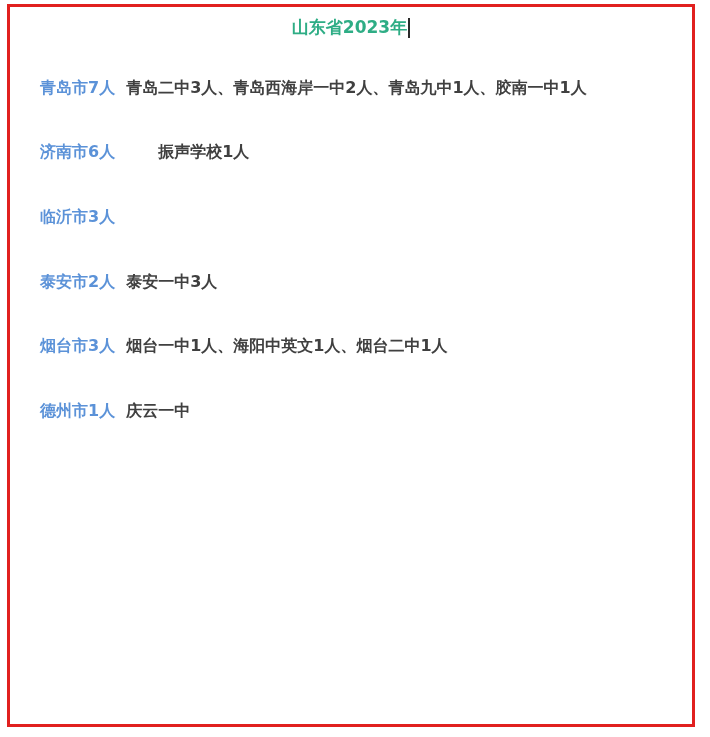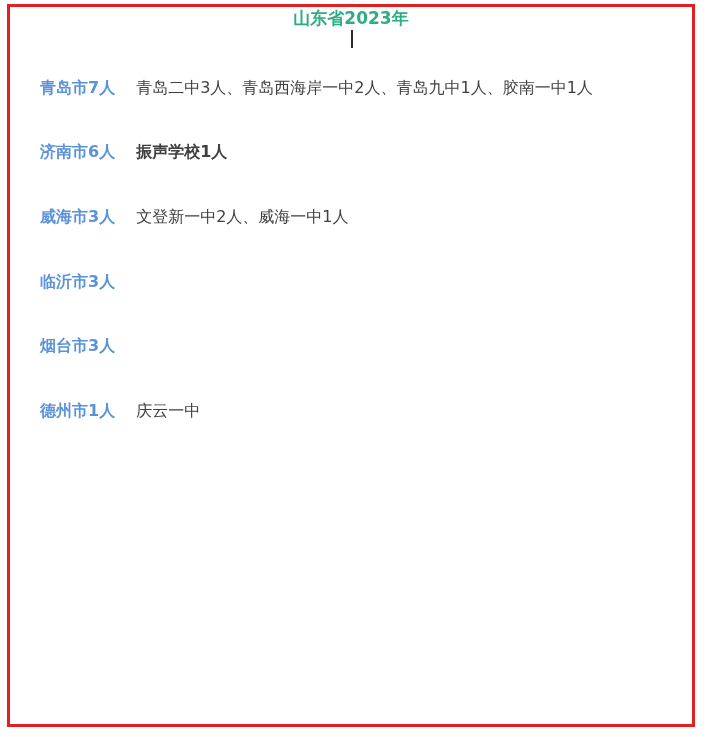--- a/index.html
+++ b/index.html
@@ -22,21 +22,20 @@
     overflow: hidden;
   }
   .title {
     height: 41px;
     display: flex;
     align-items: center;
     justify-content: center;
     font-size: 17px;
     font-weight: bold;
     white-space: pre;
-    flex-direction: column;
   }
   .title .t-green { color: var(--green-color, #2ead85); }
   .title .t-red   { color: var(--red-color,   #d63a3a); margin-left: 8px; }
   .caret {
     display: inline-block;
     width: 2px;
     height: 20px;
     background: #2b2b2b;
     margin-left: 1px;
   }
@@ -46,24 +45,24 @@
     display: flex;
     align-items: center;
     padding-left: 30px;
     font-size: 16px;
     color: var(--body-color, #404040);
     white-space: pre;
   }
   .row .city {
     color: var(--city-color, #5b92d8);
     font-weight: bold;
-    margin-right: 21px;
+    margin-right: 11px;
   }
-  .row .schools { font-weight: normal; }
-  .row .schools-bold { font-weight: bold; }
+  .row .schools { font-weight: bold; }
+  .row .schools-bold { font-weight: bold; margin-left: 32px; }
 </style>
 </head>
 <body>
 
 <div class="frame">
 
   <div class="title">
     <span class="t-green">山东省2023年</span>
     <span class="caret"></span>
   </div>
@@ -75,34 +74,35 @@
       <span class="schools">青岛二中3人、青岛西海岸一中2人、青岛九中1人、胶南一中1人</span>
     </p>
 
     <p class="row">
       <span class="city">济南市6人</span>
       <span class="schools-bold">振声学校1人</span>
     </p>
 
 
 
-    <p class="row">
-      <span class="city">威海市3人</span>
-      <span class="schools">文登新一中2人、威海一中1人</span>
-    </p>
 
     <p class="row">
       <span class="city">临沂市3人</span>
     </p>
 
 
+    <p class="row">
+      <span class="city">泰安市2人</span>
+      <span class="schools">泰安一中3人</span>
+    </p>
 
 
     <p class="row">
       <span class="city">烟台市3人</span>
+      <span class="schools">烟台一中1人、海阳中英文1人、烟台二中1人</span>
     </p>
 
     <p class="row">
       <span class="city">德州市1人</span>
       <span class="schools">庆云一中</span>
     </p>
 
   </div>
 </div>
 

